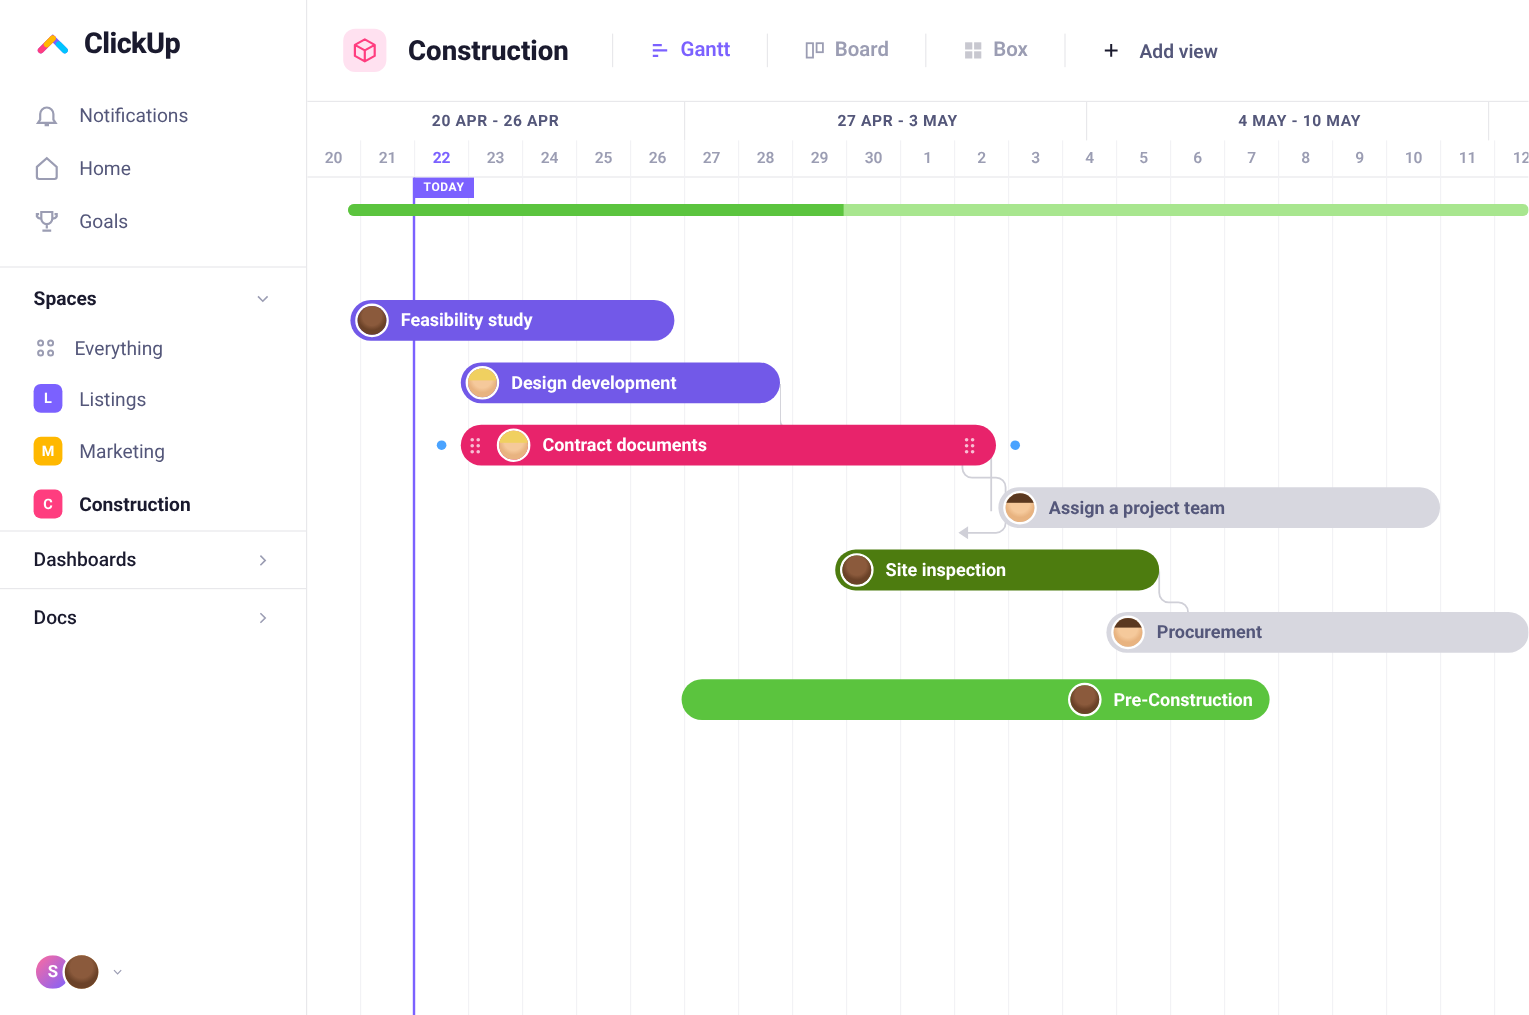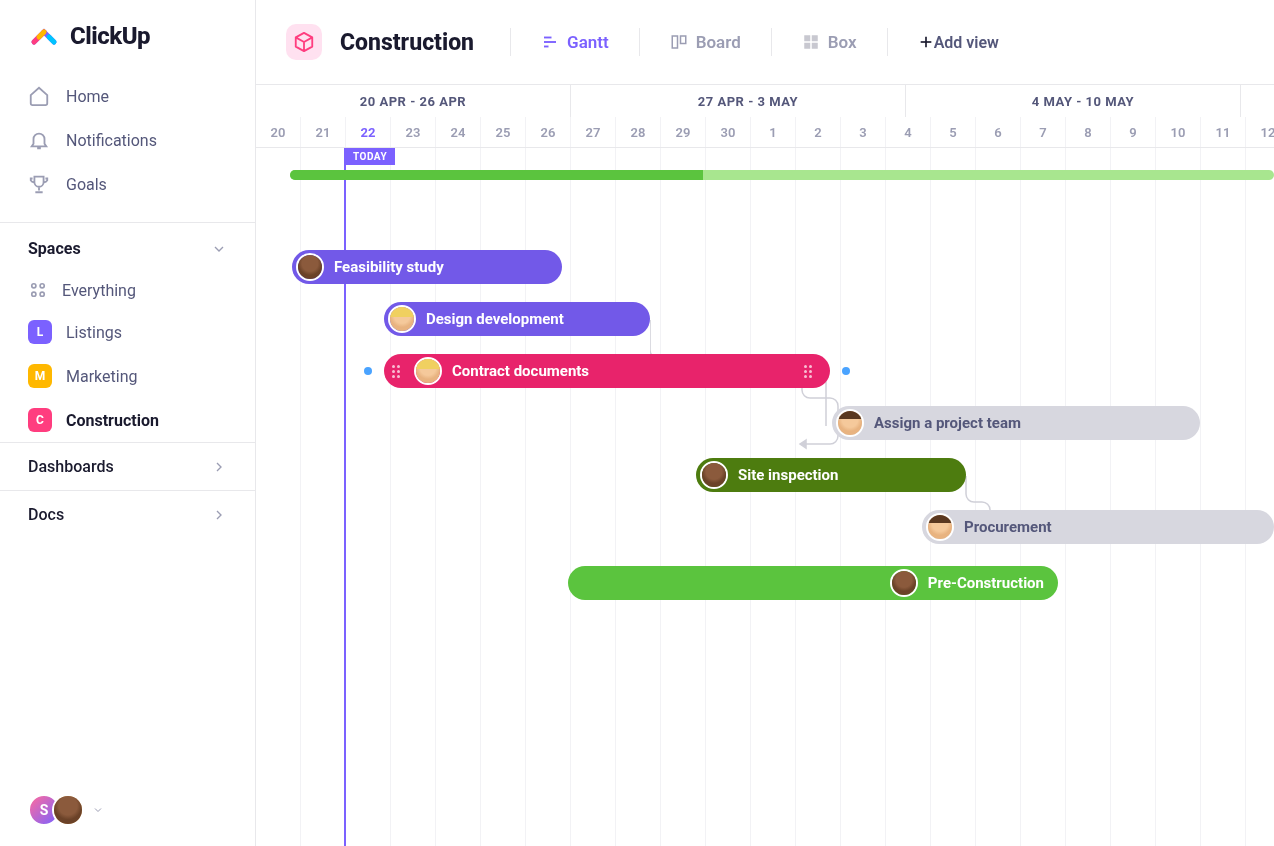--- a/index.html
+++ b/index.html
@@ -27,21 +27,21 @@
 .small-chevron { width: 12px; height: 12px; stroke: #9b9db3; margin-left: 8px; }
 
 .main { flex: 1; display: flex; flex-direction: column; overflow: hidden; }
 .header { display: flex; align-items: center; gap: 18px; padding: 24px 30px; }
 .header-icon { width: 36px; height: 36px; border-radius: 10px; background: #ffe1f0; display: flex; align-items: center; justify-content: center; }
 .header-title { font-size: 23px; font-weight: 800; color: #1a1a2e; margin-right: 18px; }
 .divider { width: 1px; height: 28px; background: #e8e8eb; }
 .view-tab { display: flex; align-items: center; gap: 8px; padding: 6px 12px; color: #9b9db3; font-size: 17px; font-weight: 600; cursor: pointer; }
 .view-tab.active { color: #7b61ff; }
 .view-tab .icon { width: 18px; height: 18px; }
-.add-view { display: flex; align-items: center; gap: 0; color: #54577a; font-size: 16px; font-weight: 600; cursor: pointer; padding: 6px 12px; }
+.add-view { display: flex; align-items: center; gap: 16px; color: #54577a; font-size: 16px; font-weight: 600; cursor: pointer; padding: 6px 12px; }
 
 .timeline { flex: 1; border-top: 1px solid #e8e8eb; position: relative; overflow: hidden; }
 .tl-header { border-bottom: 1px solid #e8e8eb; }
 .week-row { display: flex; height: 32px; gap: 20px; }
 .week-cell { flex: 0 0 315px; display: flex; align-items: center; justify-content: center; font-size: 13px; font-weight: 700; color: #54577a; letter-spacing: 0.5px; border-right: 1px solid #e8e8eb; }
 .day-row { display: flex; height: 30px; }
 .day-cell { flex: 0 0 45px; display: flex; align-items: center; justify-content: center; font-size: 13px; color: #9b9db3; font-weight: 600; border-right: 1px solid #f2f2f5; }
 .day-cell.today { color: #7b61ff; font-weight: 700; }
 .tl-body { position: relative; height: 700px; }
 .grid { position: absolute; inset: 0; display: flex; }
@@ -80,29 +80,29 @@
         <path d="M6 22 L16 12" stroke="#ff3d7f" stroke-width="5" fill="none" stroke-linecap="round"></path>
         <path d="M11 17 L16 12" stroke="#ffb800" stroke-width="5" fill="none" stroke-linecap="round"></path>
         <path d="M21 17 L26 22" stroke="#00c4ff" stroke-width="5" fill="none" stroke-linecap="round"></path>
       </svg>
       <span class="logo-text">ClickUp</span>
     </div>
 
     <nav class="nav-list">
       <div class="nav-item">
         <svg class="icon" viewBox="0 0 24 24">
-            <path d="M3 11L12 3l9 8v9a2 2 0 01-2 2H5a2 2 0 01-2-2z"></path>
-          </svg>
-        <span>Home</span>
+            <path d="M18 16v-5a6 6 0 10-12 0v5l-2 3h16zM10 21h4"></path>
+          </svg>
+        <span>Notifications</span>
       </div>
       <div class="nav-item">
         <svg class="icon" viewBox="0 0 24 24">
-            <path d="M18 16v-5a6 6 0 10-12 0v5l-2 3h16zM10 21h4"></path>
-          </svg>
-        <span>Notifications</span>
+            <path d="M3 11L12 3l9 8v9a2 2 0 01-2 2H5a2 2 0 01-2-2z"></path>
+          </svg>
+        <span>Home</span>
       </div>
       <div class="nav-item">
         <svg class="icon" viewBox="0 0 24 24">
             <path d="M7 4h10v6a5 5 0 01-10 0zM5 6H3v2a4 4 0 004 2M19 6h2v2a4 4 0 01-4 2M12 15v4M8 21h8"></path>
           </svg>
         <span>Goals</span>
       </div>
     </nav>
 
     <div class="section-header">

